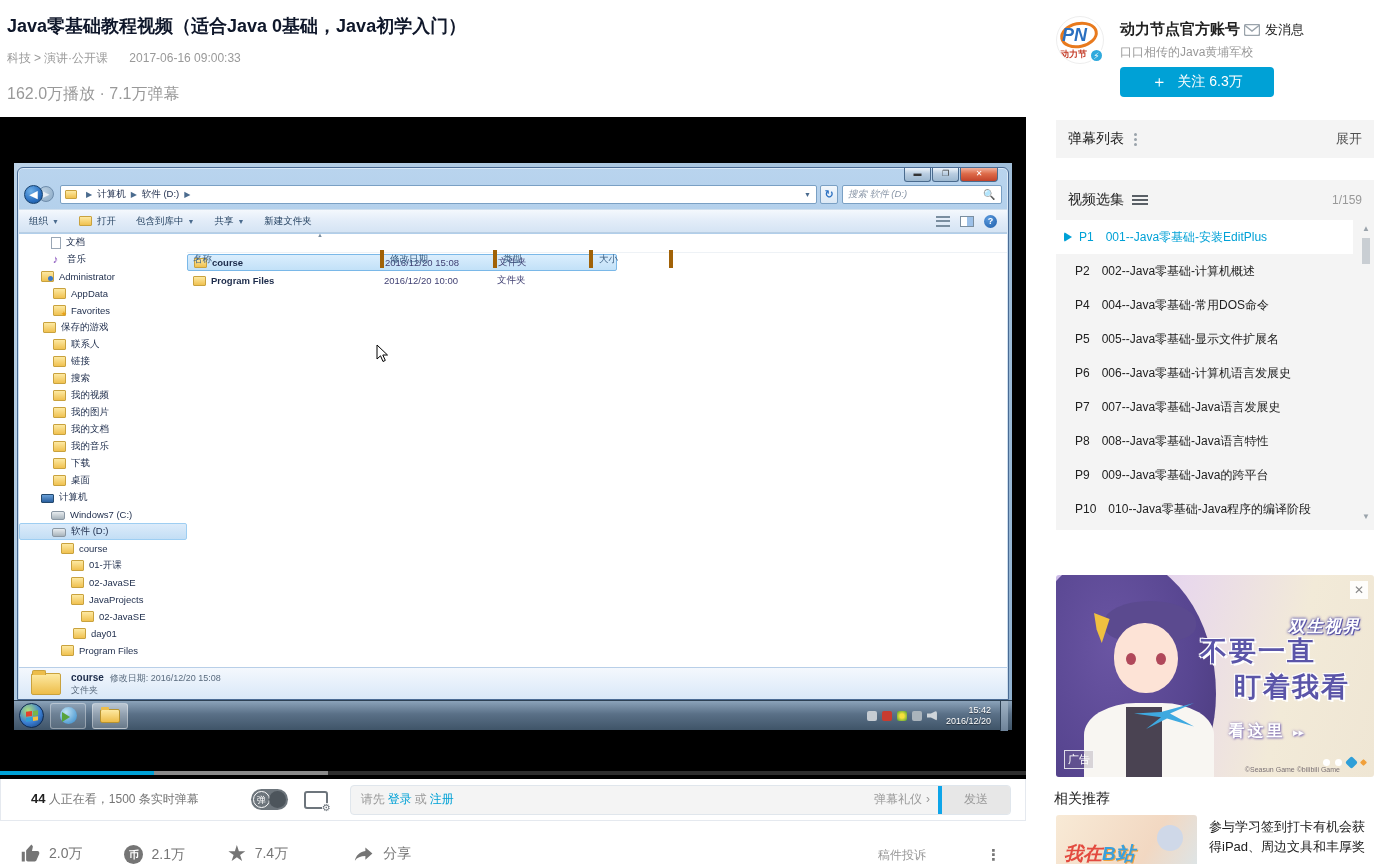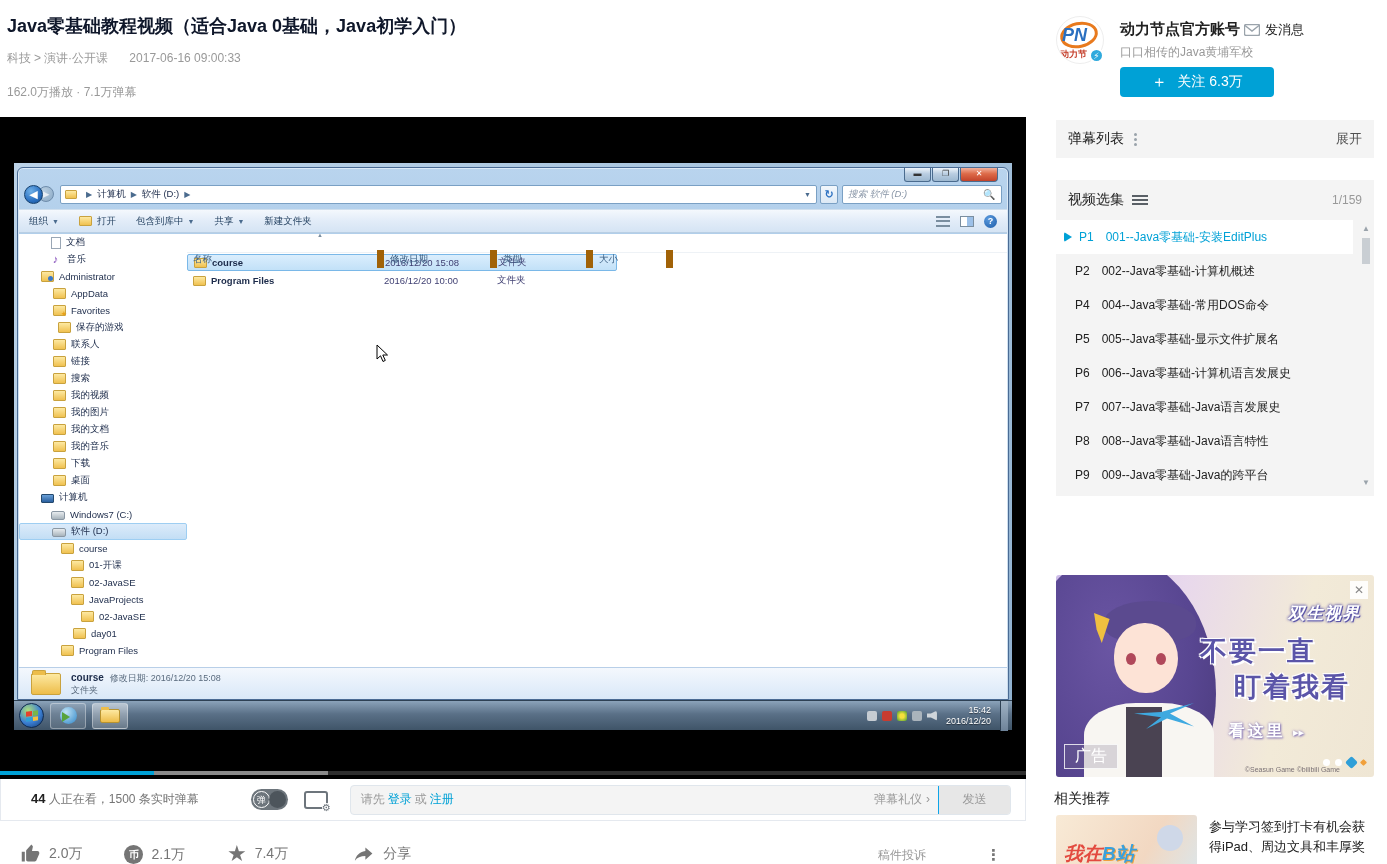--- a/index.html
+++ b/index.html
@@ -5,21 +5,21 @@
   * { margin:0; padding:0; box-sizing:border-box; }
   html,body { width:1387px; height:864px; }
   body { font-family:"Liberation Sans","DejaVu Sans",sans-serif; background:#fff; color:#212121; position:relative; overflow:hidden; }
 
   
   .vid-header { position:absolute; left:0; top:0; width:1026px; height:117px; background:#fff; }
   .vid-title { position:absolute; left:7px; top:14px; font-size:18px; color:#0f172a; }
   .vid-meta { position:absolute; left:7px; top:50px; font-size:12px; color:#999; }
   .vid-meta .sep { margin:0 3px; }
   .vid-meta .time { margin-left:18px; }
-  .vid-stats { position:absolute; left:7px; top:84px; font-size:12px; color:#999; }
+  .vid-stats { position:absolute; left:7px; top:84px; font-size:16px; color:#999; }
 
   
   .player { position:absolute; left:0; top:117px; width:1026px; height:662px; background:#000; overflow:hidden; }
   .desktop { position:absolute; left:14px; top:46px; width:998px; height:567px; background:linear-gradient(135deg,#bcd3e8 0%,#a5c2dc 55%,#8fb0cf 100%); }
 
   
   .win { position:absolute; left:3px; top:4px; width:992px; height:533px; border:1px solid #4a6b94; border-radius:6px 6px 0 0; background:linear-gradient(#b9d4ee,#9fc2e2 40%,#93b8da); box-shadow:inset 0 0 0 1px rgba(255,255,255,.5); }
   .win-ctrls { position:absolute; right:10px; top:0; display:flex; }
   .wbtn { width:27px; height:14px; border:1px solid #4a6b8e; border-top:none; background:linear-gradient(#eef4fa,#b9cde1 45%,#9db8d0); border-radius:0 0 3px 3px; margin-left:1px; color:#333; font-size:8px; line-height:12px; text-align:center; }
   .wbtn.close { width:38px; background:linear-gradient(#f2b09a,#dd6a48 45%,#c2432a); color:#fff; border-radius:0 0 4px 3px; }
@@ -56,21 +56,21 @@
   .i-user::after { content:""; position:absolute; right:0; bottom:0; width:5px; height:5px; border-radius:50%; background:#3a78c8; }
   .i-page { width:10px; height:12px; background:#fff; border:1px solid #9aa7b5; margin-left:2px; }
   .i-note { border:none; color:#7a3fb5; font-size:11px; line-height:11px; text-align:center; }
   .i-pc { width:13px; height:9px; background:linear-gradient(#6aa0d8,#2a5f9e); border:1px solid #24496e; border-radius:1px; margin-top:1px; }
   .i-drive { width:14px; height:9px; background:linear-gradient(#e8ecef,#a8b4bc); border:1px solid #8a97a3; border-radius:2px; margin-top:1px; }
   .sb-scroll { position:absolute; right:1px; top:66px; bottom:32px; width:9px; background:#f2f4f6; border-left:1px solid #e2e6ea; }
   .sb-thumb { position:absolute; left:1px; right:1px; top:42%; height:52%; background:#c6d0da; border-radius:3px; }
 
   .filearea { position:absolute; left:169px; right:1px; top:66px; bottom:32px; background:#fff; }
   .fl-headers { display:flex; height:19px; align-items:center; font-size:9.5px; color:#3a5e82; border-bottom:1px solid #eef2f6; position:relative; }
-  .fl-headers .col { padding-left:6px; border-right:7px solid #a16207; height:100%; display:flex; align-items:center;margin-top:32px; }
+  .fl-headers .col { padding-left:6px; border-right:4px solid #a16207; height:100%; display:flex; align-items:center;margin-top:32px; }
   .c-name{ width:197px; padding-left:18px;} .c-date{ width:113px;} .c-type{ width:96px;} .c-size{ width:80px;}
   .sort-caret { position:absolute; left:130px; top:-2px; font-size:6px; color:#7a8ea0; }
   .frow { display:flex; align-items:center; height:17px; font-size:9.5px; margin-top:1px; }
   .frow .fico { width:13px; height:10px; background:linear-gradient(#fde9a2,#f0c150); border:1px solid #c9a23e; border-radius:1px; margin:0 5px 0 6px; flex:none; }
   .frow .fname { width:173px; color:#1c2b4a; font-weight:bold; }
   .frow .fdate { width:113px; color:#3f3f72; }
   .frow .ftype { width:96px; color:#3f3f72; }
   .frow.sel { background:linear-gradient(#dbeefd,#c2e1f8); border:1px solid #7ab8e8; border-radius:2px; width:430px; }
 
   .details { position:absolute; left:1px; right:1px; bottom:0; height:32px; background:linear-gradient(#f4f8fd,#d9e8f8); border-top:1px solid #b8cfe8; display:flex; align-items:center; }
@@ -111,21 +111,21 @@
   .dm-pill { width:37px; height:21px; border-radius:11px; background:#6d757c; margin-left:52px; position:relative; flex:none; }
   .dm-pill .c { position:absolute; left:2px; top:2px; width:17px; height:17px; border-radius:50%; border:1px solid #fff; color:#fff; font-size:9px; text-align:center; line-height:16px; }
   .dm-pill .k { position:absolute; right:2px; top:2px; width:17px; height:17px; border-radius:50%; background:#4d555c; }
   .dm-set { width:24px; height:18px; border:2px solid #6d757c; border-radius:3px; margin-left:16px; position:relative; flex:none; }
   .dm-set::after { content:"⚙"; position:absolute; right:-5px; bottom:-6px; font-size:10px; color:#6d757c; background:#fff; border-radius:50%; line-height:10px; }
   .dm-input { flex:1; height:30px; margin:0 14px 0 22px; background:#f4f4f4; border:1px solid #e0e6ec; border-radius:4px; display:flex; align-items:center; font-size:12px; color:#999; overflow:hidden; }
   .dm-input .ph { margin-left:10px; }
   .dm-input a { color:#00a1d6; text-decoration:none; margin:0 3px; }
   .dm-etq { margin-left:auto; color:#999; font-size:12px; }
   .dm-etq .gt { margin:0 8px 0 4px; }
-  .dm-send { width:72px; height:30px; background:#e7e7e7; border-left:1px solid #0ea5e9; color:#999; font-size:12px; display:flex; align-items:center; justify-content:center; }
+  .dm-send { width:72px; height:30px; background:#e7e7e7; border-left:4px solid #0ea5e9; color:#999; font-size:12px; display:flex; align-items:center; justify-content:center; }
 
   
   .act-bar { position:absolute; left:0; top:821px; width:1026px; height:43px; background:#fff; display:flex; align-items:flex-end; color:#757575; font-size:14px; }
   .act { display:flex; align-items:center; gap:8px; margin-left:20px; }
   .act svg { fill:#757575; }
   .act .coin { width:19px; height:19px; border-radius:50%; background:#757575; color:#fff; font-size:10px; font-weight:bold; text-align:center; line-height:19px; }
   .act .star { font-size:22px; line-height:20px; color:#757575; }
   .act-report { margin-left:auto; font-size:12px; color:#999; }
   .act-more { margin:0 24px 0 60px; color:#757575; font-size:15px; font-weight:bold; letter-spacing:1px; }
 
@@ -168,26 +168,26 @@
   .ad { position:absolute; left:0; top:575px; width:318px; height:202px; border-radius:3px; overflow:hidden; background:linear-gradient(105deg,#cdbce8 0%,#e8d8ec 35%,#f2ead8 70%,#efe6d4 100%); }
   .ad .hair { position:absolute; left:-30px; top:-20px; width:190px; height:260px; background:radial-gradient(ellipse at 45% 35%,#6a55a3 0%,#584691 55%,#473877 100%); border-radius:45% 55% 48% 52%; }
   .ad .face { position:absolute; left:58px; top:48px; width:64px; height:70px; background:#fde3d6; border-radius:48% 52% 50% 50%; }
   .ad .bangs { position:absolute; left:48px; top:26px; width:92px; height:42px; background:#5b4a8f; border-radius:50% 50% 40% 40%; }
   .ad .eye { position:absolute; width:10px; height:12px; background:#b0485a; border-radius:50%; top:78px; }
   .ad .eye.l { left:70px; } .ad .eye.r { left:100px; }
   .ad .shirt { position:absolute; left:28px; top:128px; width:130px; height:80px; background:#f8f6f2; border-radius:40% 40% 0 0; }
   .ad .vest { position:absolute; left:70px; top:132px; width:36px; height:70px; background:#4a4352; }
   .ad .ribbon { position:absolute; left:78px; top:128px; width:60px; height:26px; background:#3fa9e0; clip-path:polygon(0 40%,45% 55%,20% 100%,55% 60%,100% 90%,60% 40%,100% 0,45% 35%); }
   .ad .hairband { position:absolute; left:38px; top:38px; width:26px; height:30px; background:#f0c040; clip-path:polygon(0 0,60% 20%,30% 100%,10% 55%); }
-  .ad-logo { position:absolute; right:14px; top:11px; font-size:17px; font-weight:bold; font-style:italic; color:#fff; text-shadow:0 0 3px #5b55a8,0 0 3px #5b55a8,1px 1px 0 #5b55a8; letter-spacing:1px;margin-top:16px; }
+  .ad-logo { position:absolute; right:14px; top:24px; font-size:17px; font-weight:bold; font-style:italic; color:#fff; text-shadow:0 0 3px #5b55a8,0 0 3px #5b55a8,1px 1px 0 #5b55a8; letter-spacing:1px;margin-top:16px; }
   .ad-l1 { position:absolute; right:58px; top:58px; font-size:27px; font-weight:bold; color:#5b55a8; text-shadow:-1px -1px 0 #fff,1px -1px 0 #fff,-1px 1px 0 #fff,2px 2px 0 #fff; letter-spacing:2px; }
   .ad-l2 { position:absolute; right:24px; top:94px; font-size:27px; font-weight:bold; color:#5b55a8; text-shadow:-1px -1px 0 #fff,1px -1px 0 #fff,-1px 1px 0 #fff,2px 2px 0 #fff; letter-spacing:2px; }
   .ad-cta { position:absolute; right:70px; top:146px; font-size:16px; font-weight:bold; color:#fff; text-shadow:0 0 3px #8a7ab8,1px 1px 2px #8a7ab8; letter-spacing:3px; }
   .ad-cta .arr { font-size:11px; letter-spacing:0; }
-  .ad-badge { position:absolute; left:8px; bottom:8px; border:1px solid rgba(255,255,255,.8); color:#fff; font-size:16px; padding:1px 10px; background:rgba(120,110,140,.25); }
+  .ad-badge { position:absolute; left:8px; bottom:8px; border:1px solid rgba(255,255,255,.8); color:#fff; font-size:11px; padding:1px 3px; background:rgba(120,110,140,.25); }
   .ad-close { position:absolute; right:6px; top:6px; width:18px; height:18px; background:rgba(255,255,255,.9); color:#8a8a8a; font-size:12px; text-align:center; line-height:18px; }
   .ad-copy { position:absolute; right:34px; bottom:4px; font-size:7px; color:rgba(90,80,90,.8); }
   .ad-dots { position:absolute; right:8px; bottom:10px; display:flex; align-items:center; gap:5px; }
   .ad-dots .d { width:7px; height:7px; border-radius:50%; background:#fff; }
   .ad-dots .d.on { width:9px; height:9px; background:#2f9fd8; border-radius:2px; transform:rotate(45deg); }
   .ad-dots .s { width:5px; height:5px; background:#f0a03c; border-radius:1px; transform:rotate(45deg); }
 
   .rel-title { position:absolute; left:-2px; top:790px; font-size:14px; color:#222; }
   .rel-item { position:absolute; left:0; top:815px; width:318px; height:79px; display:flex; }
   .rel-thumb { width:141px; height:79px; border-radius:3px; background:linear-gradient(120deg,#f8ead6,#f2d8c2 60%,#d8e8f0); position:relative; overflow:hidden; flex:none; }
@@ -282,21 +282,21 @@
             <span>Administrator</span>
           </div>
         <div class="trow" style="padding-left:34px">
             <span class="ti i-folder"></span>
             <span>AppData</span>
           </div>
         <div class="trow" style="padding-left:34px">
             <span class="ti i-fav"></span>
             <span>Favorites</span>
           </div>
-        <div class="trow" style="padding-left:39px">
+        <div class="trow" style="padding-left:24px">
             <span class="ti i-folder"></span>
             <span>保存的游戏</span>
           </div>
         <div class="trow" style="padding-left:34px">
             <span class="ti i-folder"></span>
             <span>联系人</span>
           </div>
         <div class="trow" style="padding-left:34px">
             <span class="ti i-folder"></span>
             <span>链接</span>
@@ -556,20 +556,24 @@
         <span class="ep-p">P7</span>
         <span>007--Java零基础-Java语言发展史</span>
       </div>
     <div class="ep-row">
         <span class="ep-p">P8</span>
         <span>008--Java零基础-Java语言特性</span>
       </div>
     <div class="ep-row">
         <span class="ep-p">P9</span>
         <span>009--Java零基础-Java的跨平台</span>
+      </div>
+    <div class="ep-row">
+        <span class="ep-p">P10</span>
+        <span>010--Java零基础-Java程序的编译阶段</span>
       </div>
     <div class="ep-scroll">
       <div class="ar">▲</div>
       <div class="th"></div>
       <div class="ar dn">▼</div>
     </div>
   </div>
 
   <div class="ad">
     <div class="hair"></div>

